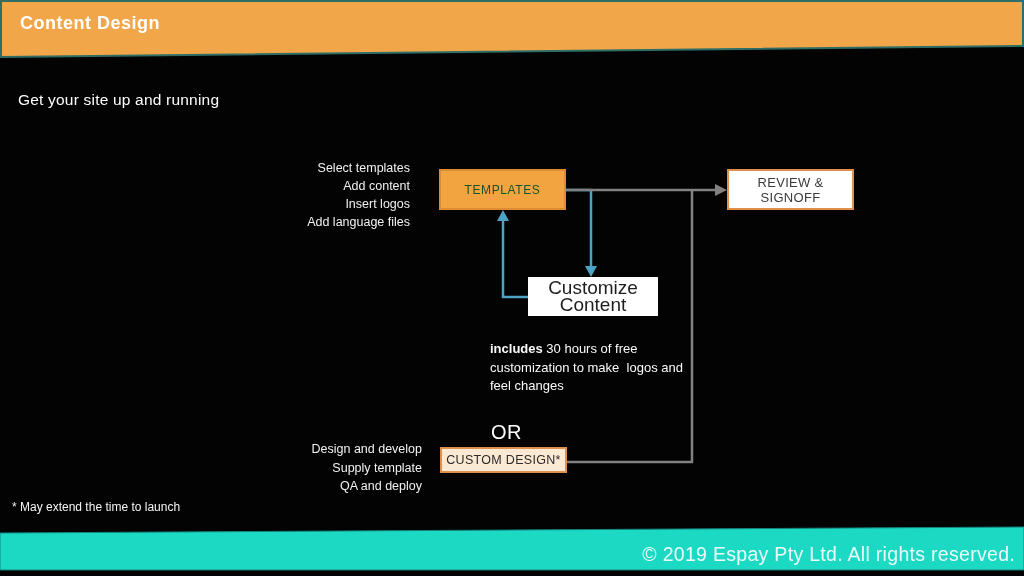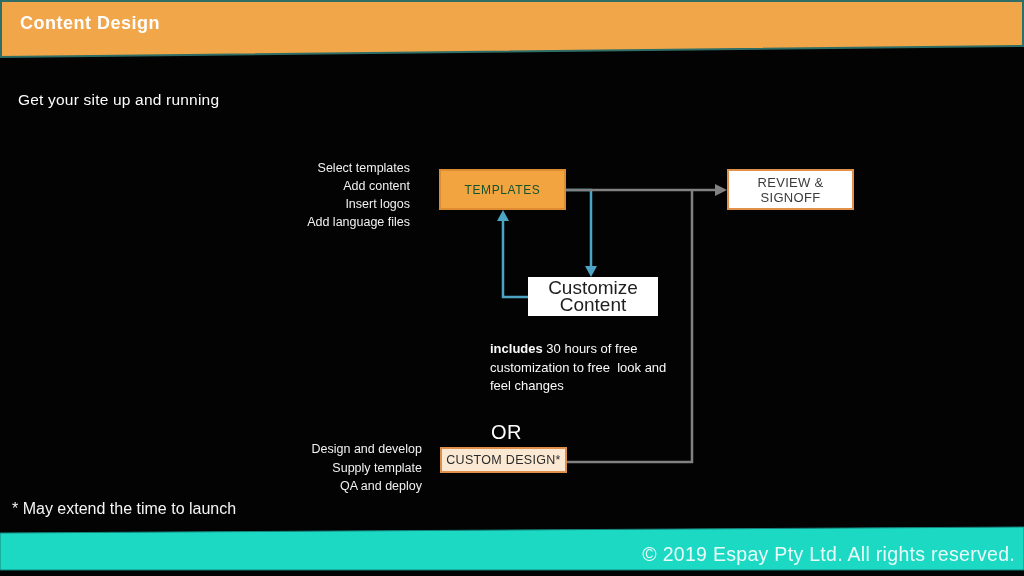--- a/index.html
+++ b/index.html
@@ -86,21 +86,21 @@
   .includes-note div { white-space: pre; }
   .includes-note b { font-weight: 700; }
 
   .or-label {
     left: 491px; top: 421px;
     font-size: 20px; color: #fdfdfd;
     letter-spacing: 0.5px;
   }
   .footnote {
     left: 12px; top: 500px;
-    font-size: 16px; color: #f5f5f5;
+    font-size: 12px; color: #f5f5f5;
   }
   .footer-copyright {
     right: 9px; top: 543px;
     font-size: 19.5px;
     color: #e9fcfa;
     letter-spacing: 0.3px;
   }
 </style>
 </head>
 <body>
@@ -142,21 +142,21 @@
   <span>SIGNOFF</span>
 </div>
 
 <div class="abs node node-customize">
   <span>Customize</span>
   <span>Content</span>
 </div>
 
 <div class="abs includes-note">
   <div><b>includes</b><span> 30 hours of free</span></div>
-  <div>customization to free  look and</div>
+  <div>customization to make  logos and</div>
   <div>feel changes</div>
 </div>
 
 <div class="abs or-label">OR</div>
 
 <div class="abs node node-custom-design">
   <span>CUSTOM DESIGN*</span>
 </div>
 
 <div class="abs task-list task-list-bottom">

